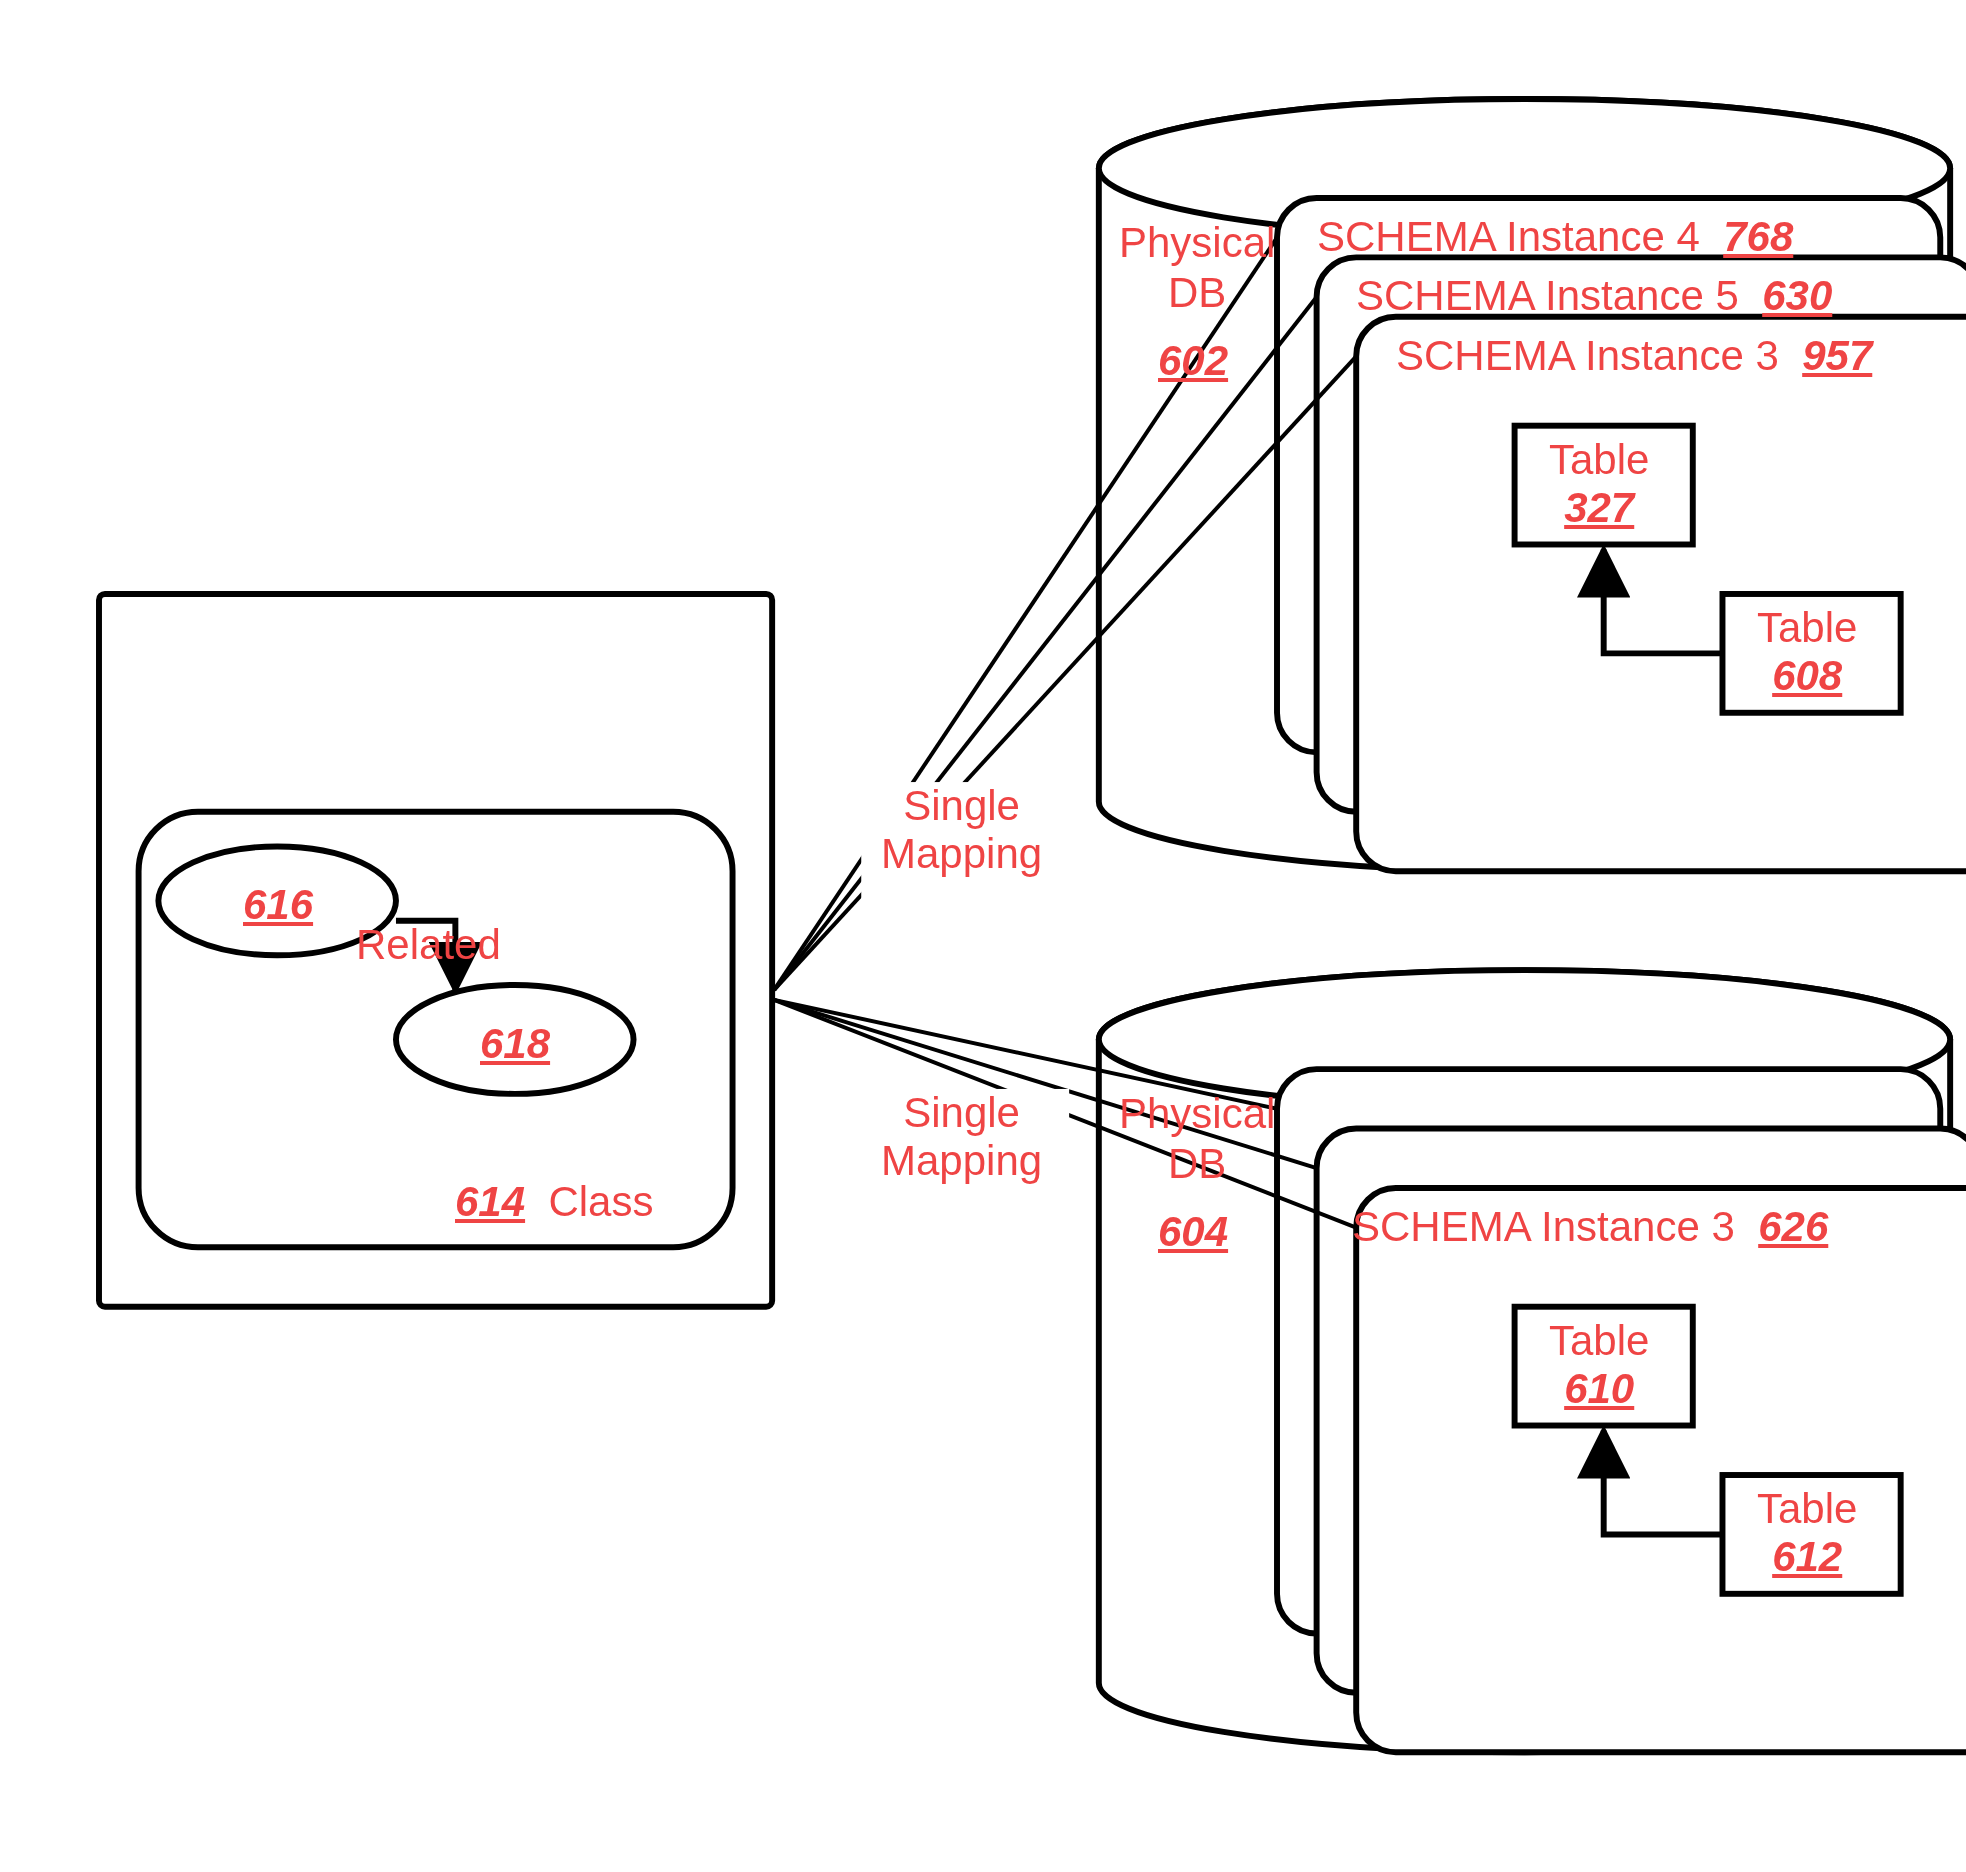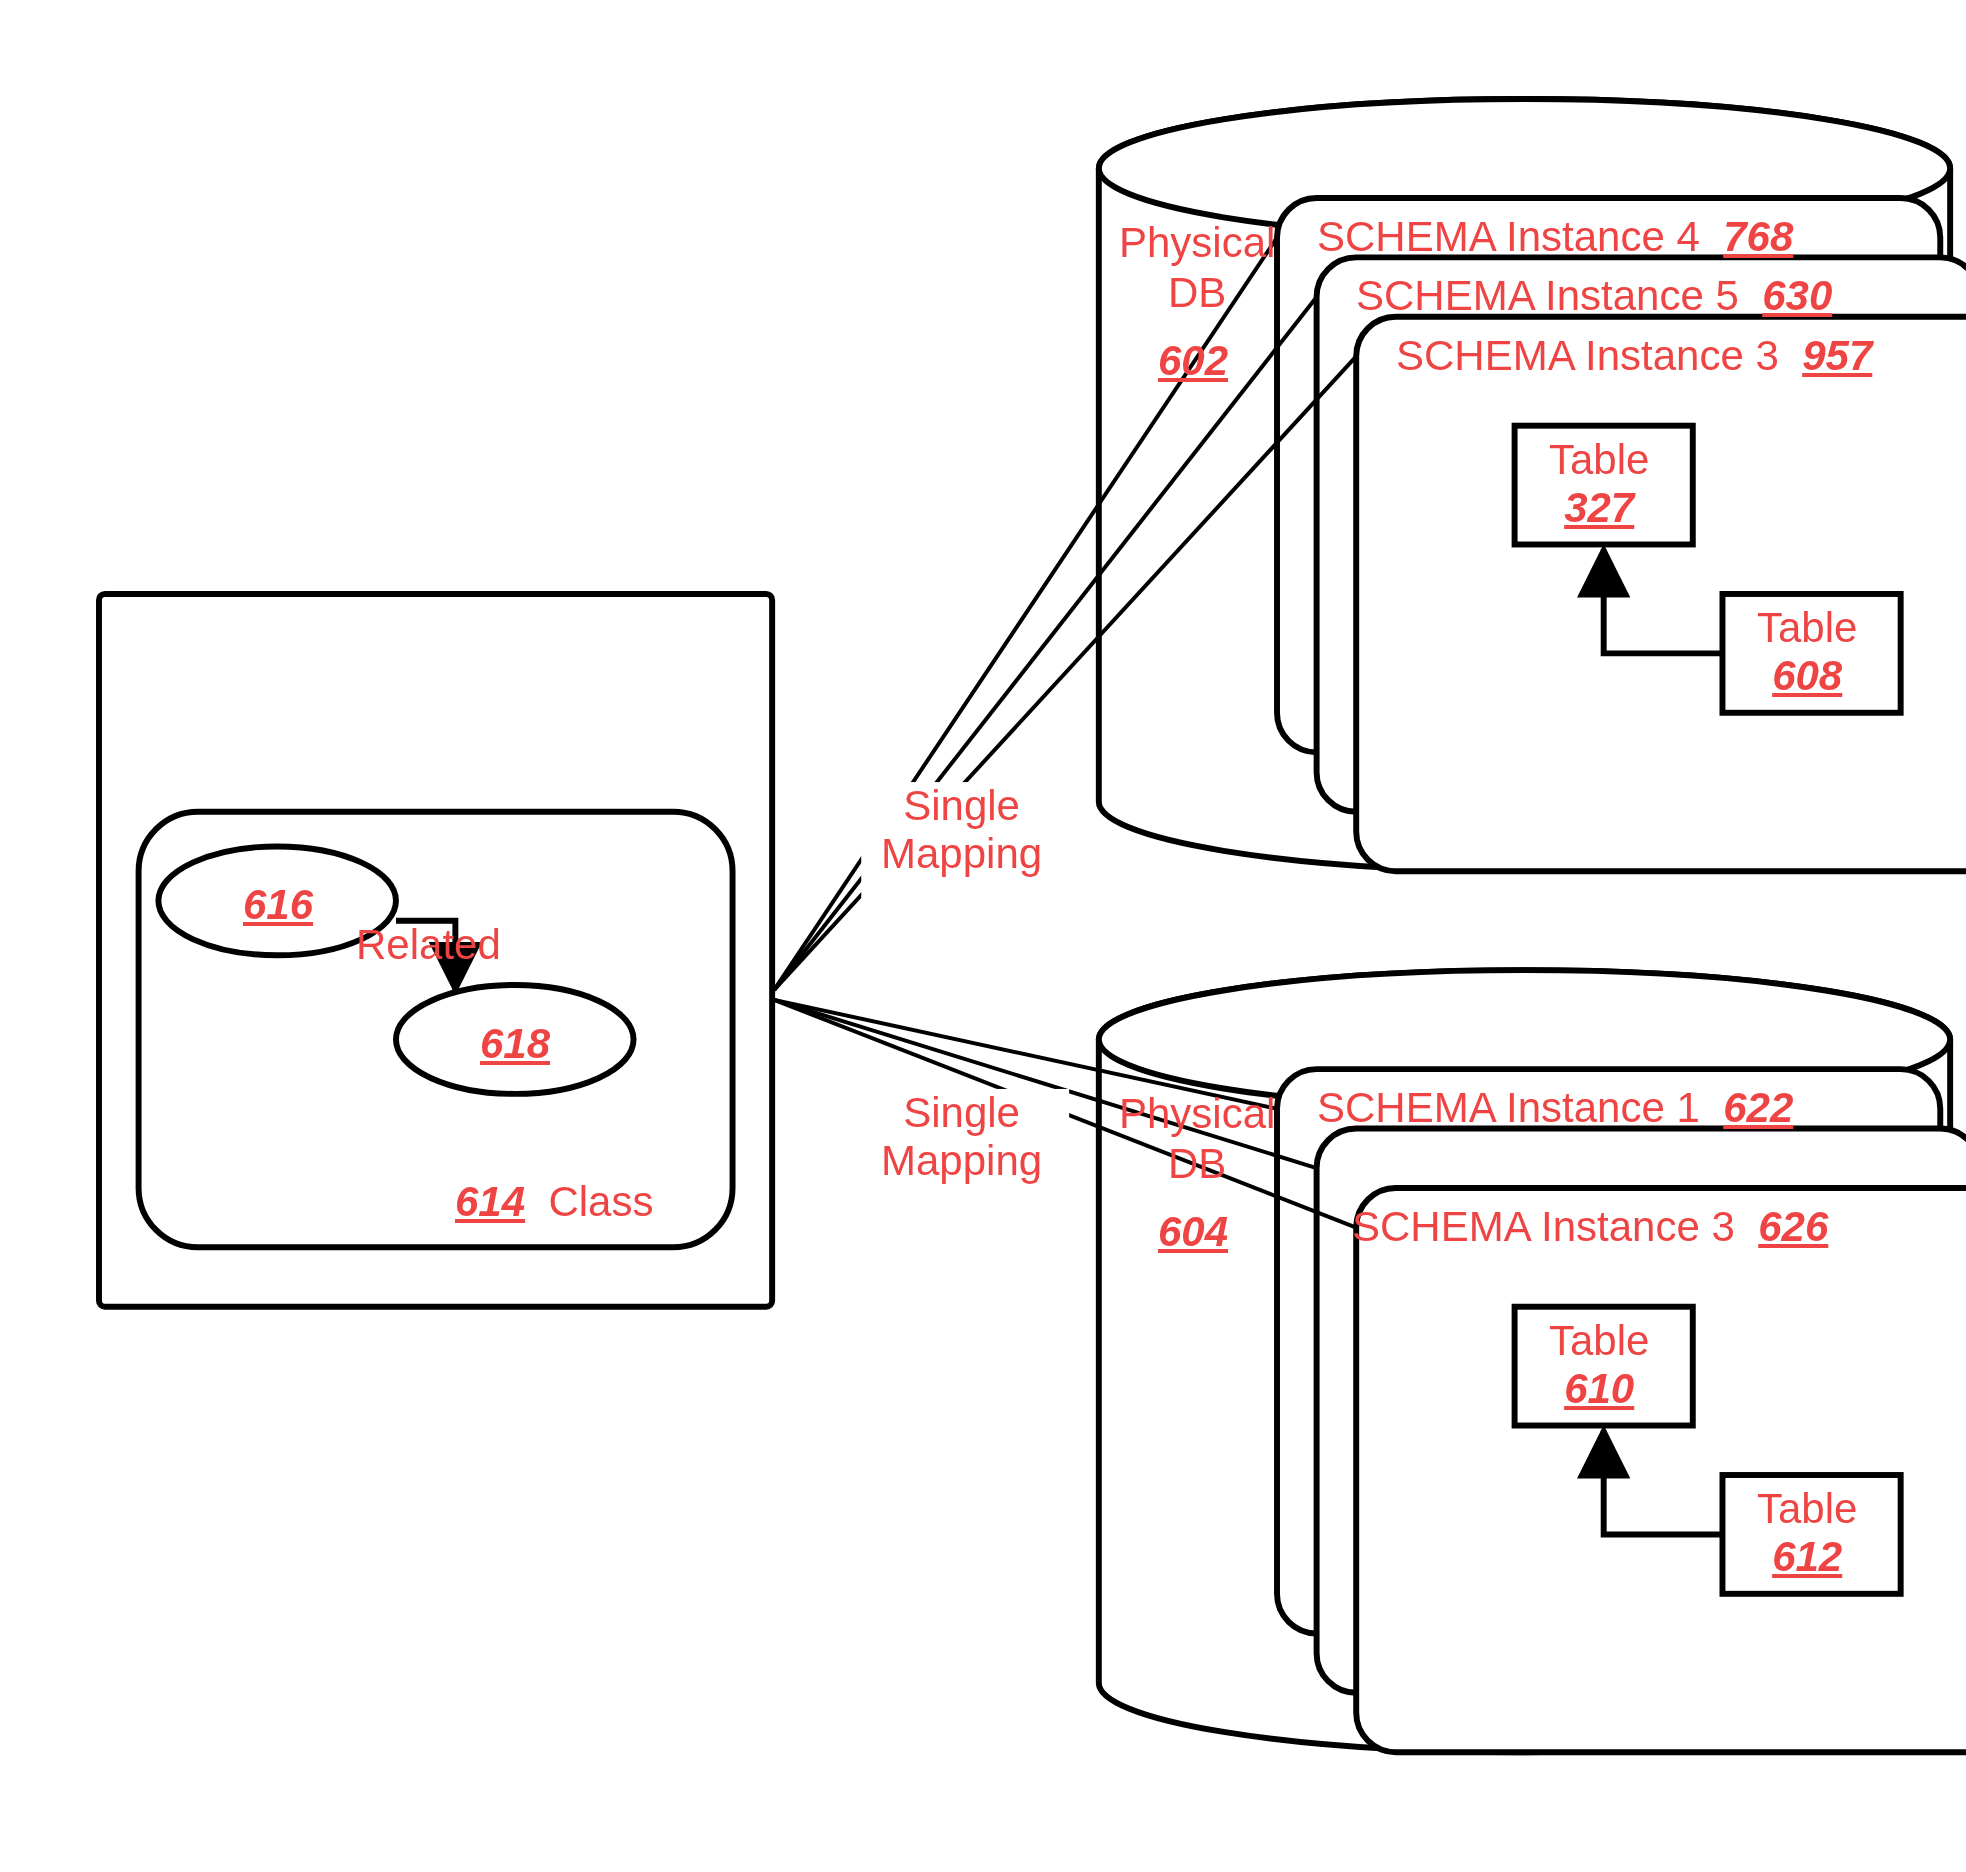--- a/index.html
+++ b/index.html
@@ -127,23 +127,20 @@
   <span>Table</span><br><span class="refnum">327</span>
 </div>
 <div class="lbl" style="left:1757px; top:604px; text-align:center;">
   <span>Table</span><br><span class="refnum">608</span>
 </div>
 
 <div class="lbl" style="left:1119px; top:1089px; white-space:pre; text-align:center; line-height:1.2;">Physical
 DB</div>
 <div class="lbl refnum" style="left:1158px; top:1208px;">604</div>
 
-<div class="lbl" style="left:1317px; top:1084px;">
-  <span>SCHEMA Instance 1</span>&nbsp;&nbsp;<span class="refnum">622</span>
-</div>
 <div class="lbl" style="left:1352px; top:1203px;">
   <span>SCHEMA Instance 3</span>&nbsp;&nbsp;<span class="refnum">626</span>
 </div>
 
 <div class="lbl" style="left:1549px; top:1317px; text-align:center;">
   <span>Table</span><br><span class="refnum">610</span>
 </div>
 <div class="lbl" style="left:1757px; top:1485px; text-align:center;">
   <span>Table</span><br><span class="refnum">612</span>
 </div>

